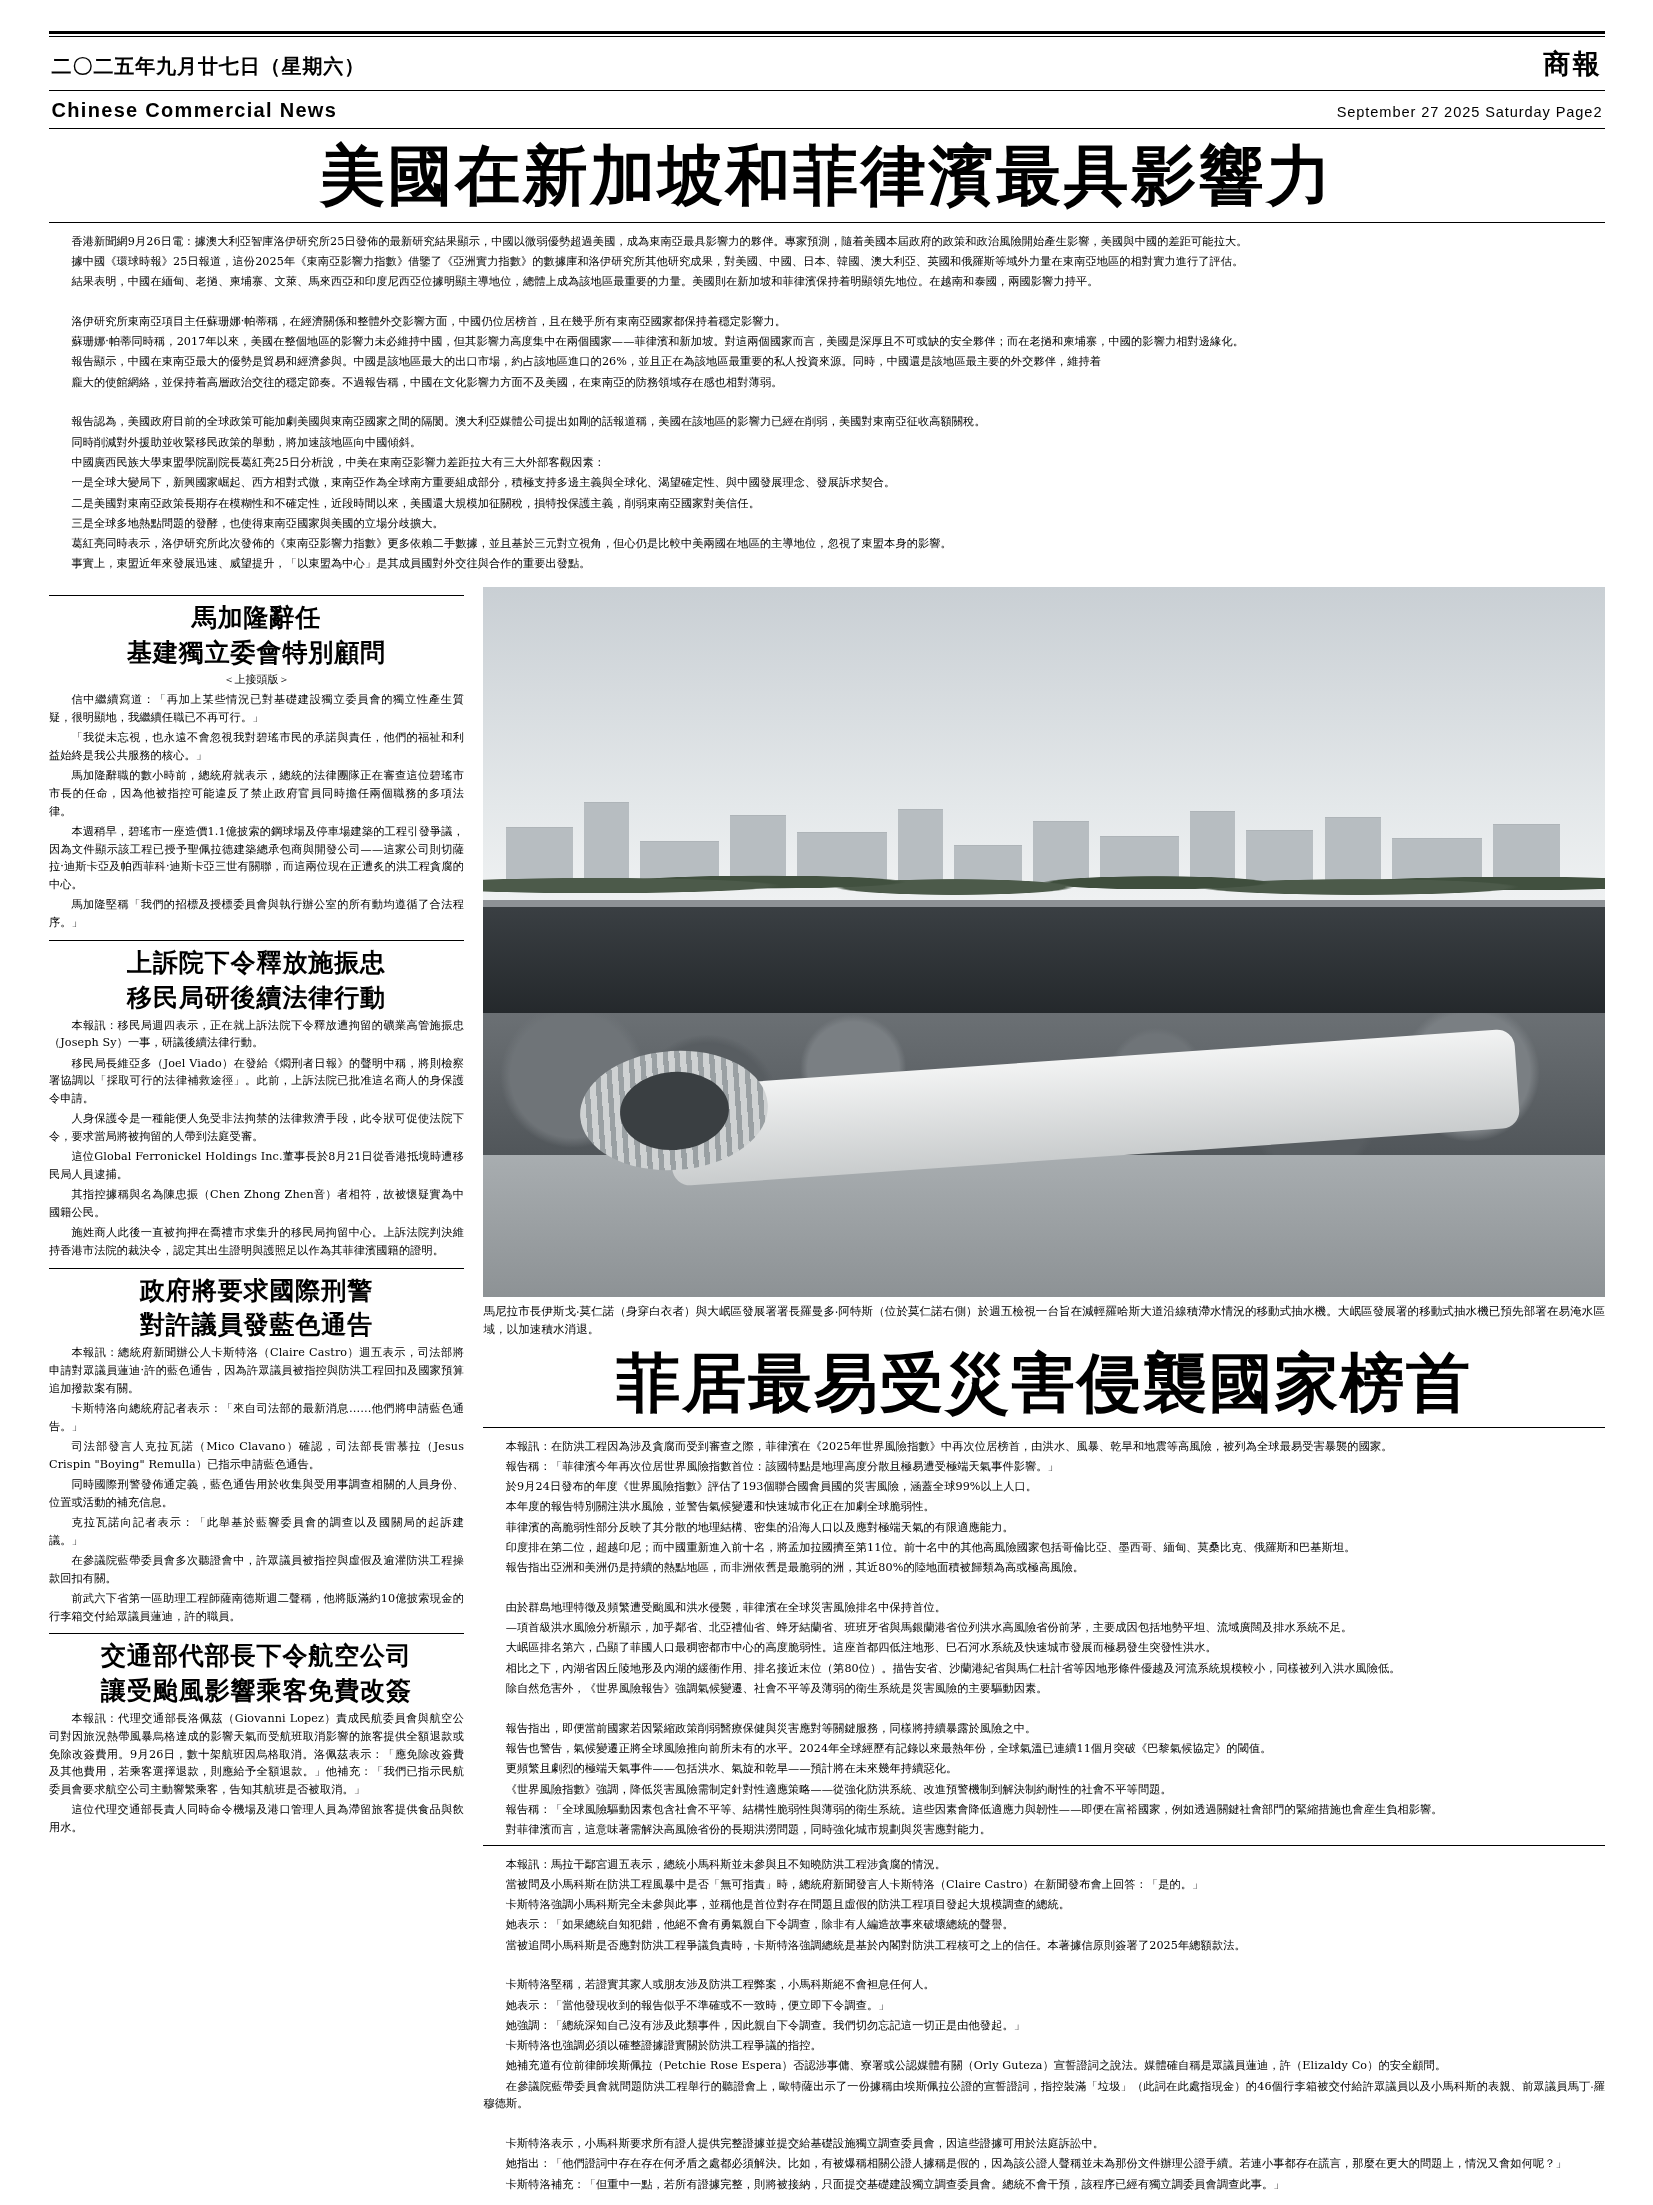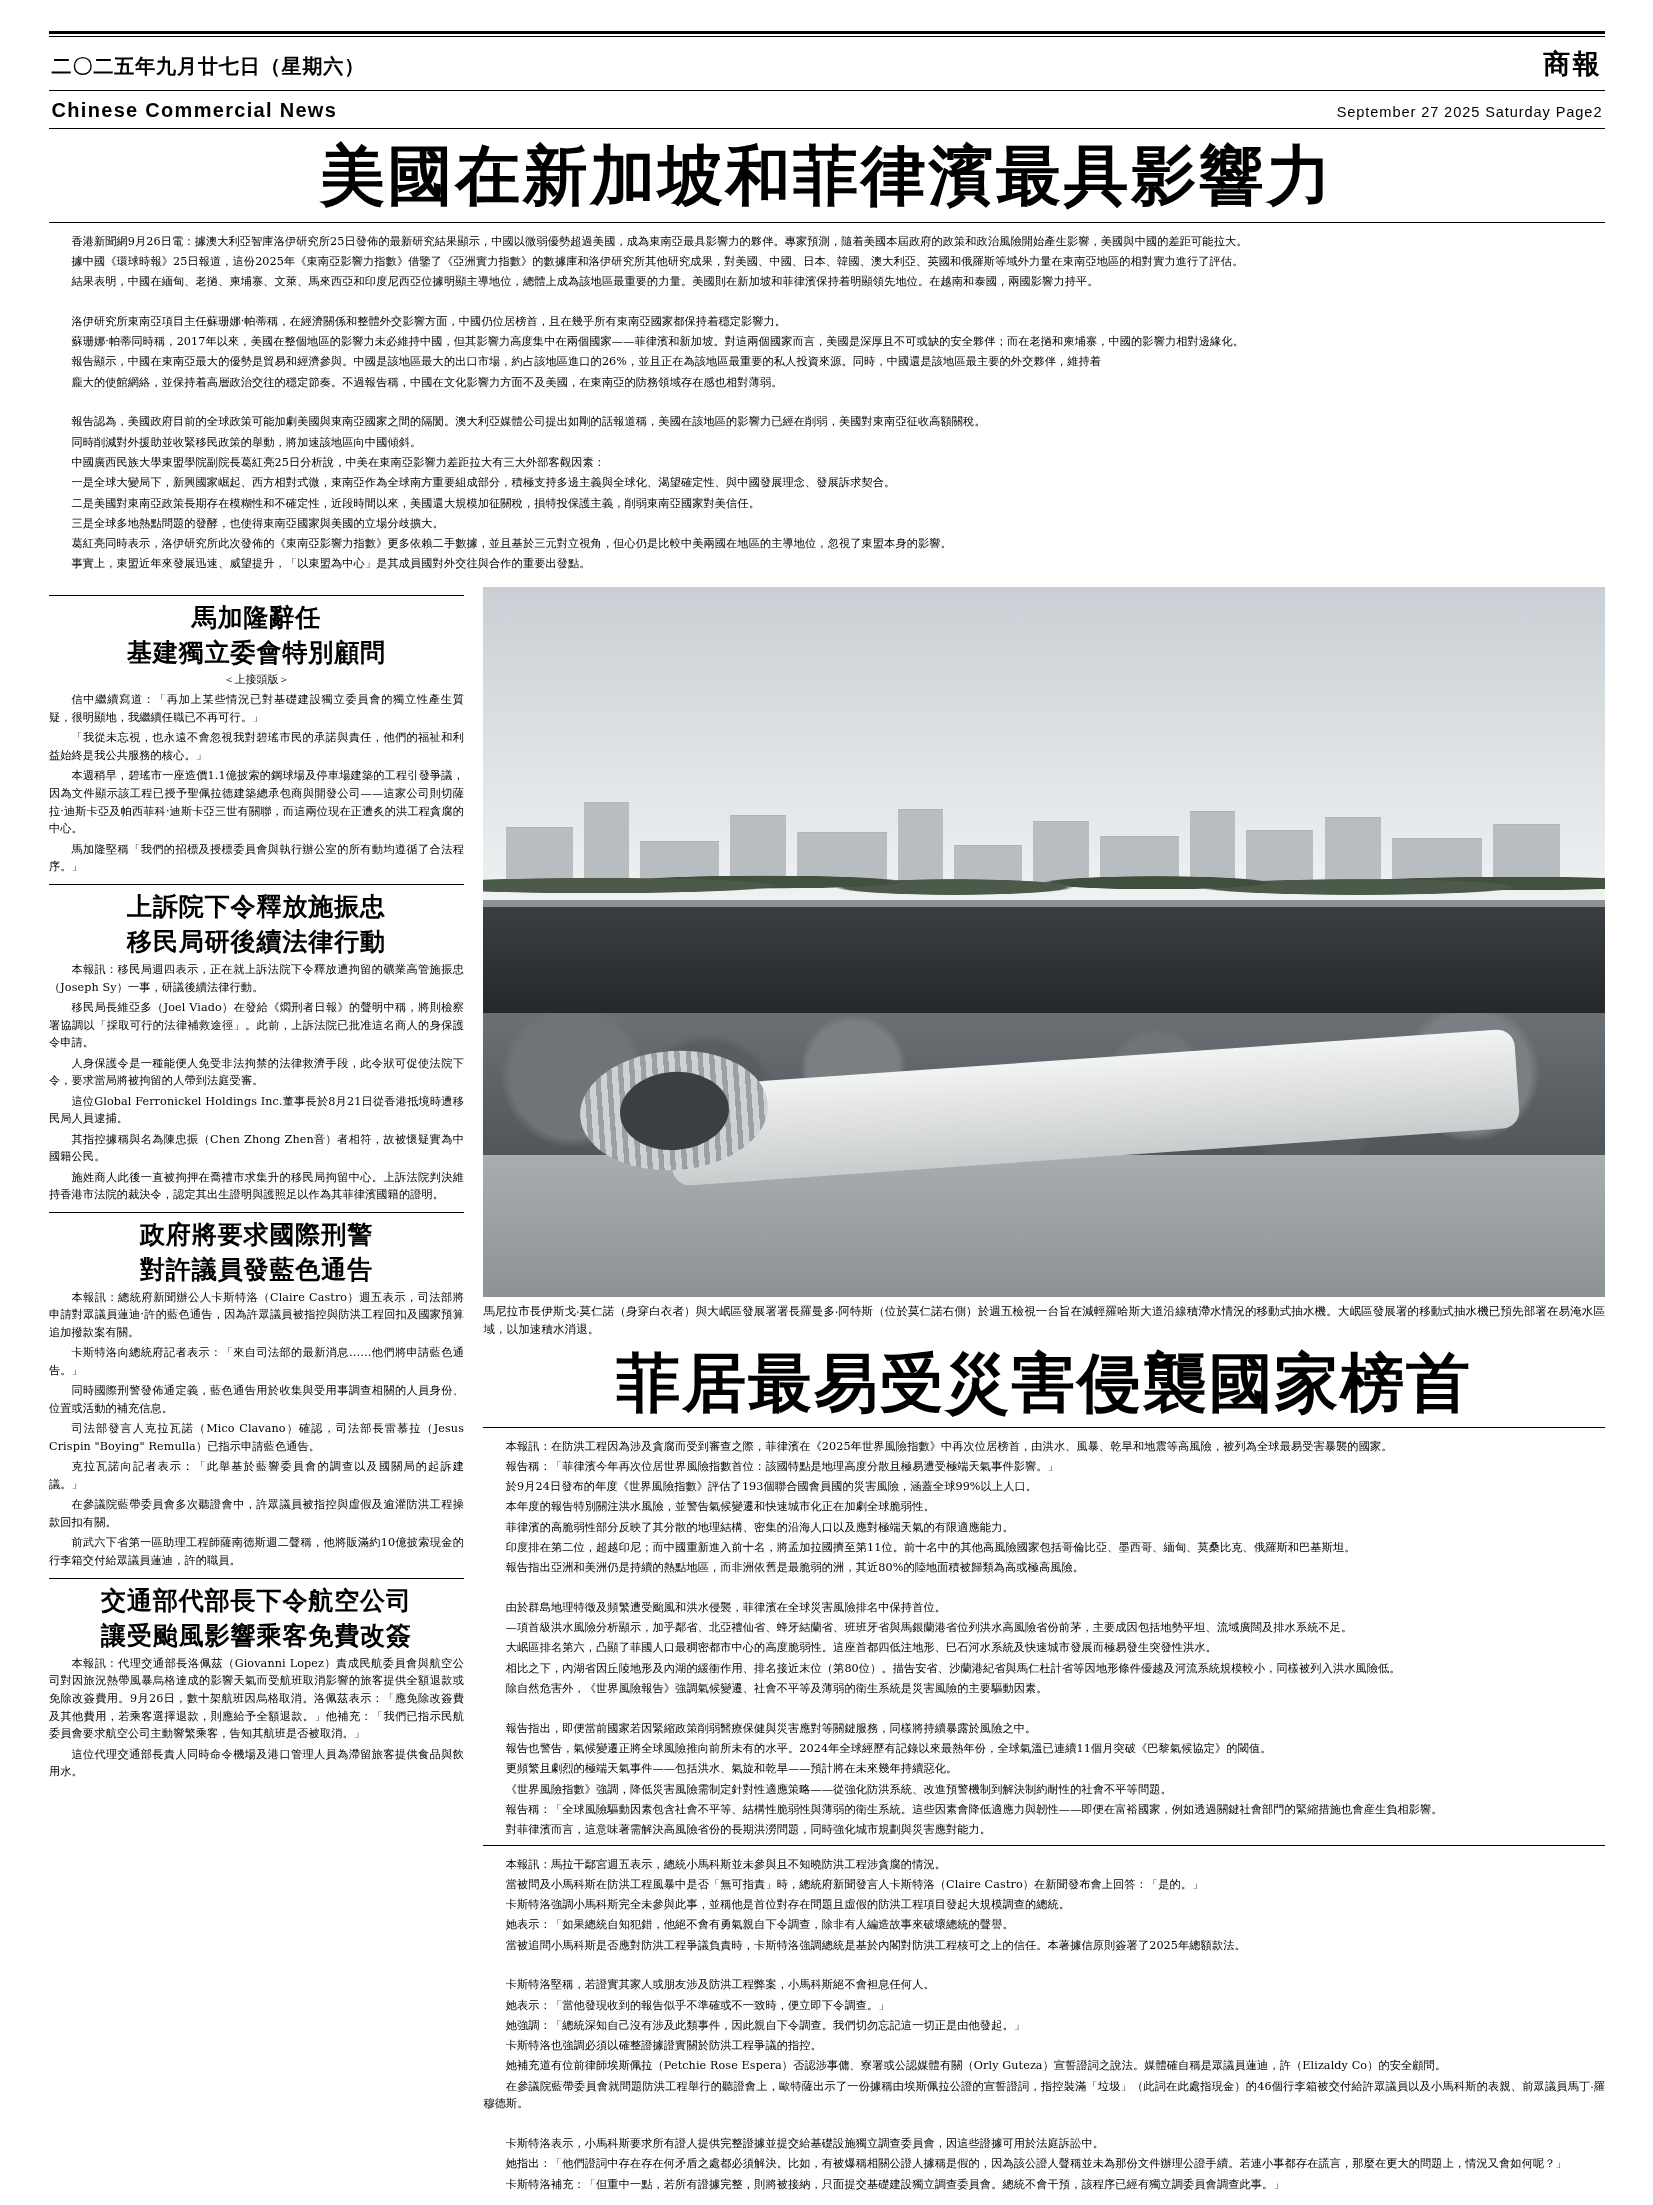--- a/index.html
+++ b/index.html
@@ -277,20 +277,21 @@
 
       <div class="divider"></div>
 
       <div>
         <div class="sub-headline">馬加隆辭任</div>
         <div class="sub-headline">基建獨立委會特別顧問</div>
         <div class="sub-note">＜上接頭版＞</div>
         <div class="body-text">
           <p>信中繼續寫道：「再加上某些情況已對基礎建設獨立委員會的獨立性產生質疑，很明顯地，我繼續任職已不再可行。」</p>
           <p>「我從未忘視，也永遠不會忽視我對碧瑤市民的承諾與責任，他們的福祉和利益始終是我公共服務的核心。」</p>
+          <p>馬加隆辭職的數小時前，總統府就表示，總統的法律團隊正在審查這位碧瑤市市長的任命，因為他被指控可能違反了禁止政府官員同時擔任兩個職務的多項法律。</p>
           <p>本週稍早，碧瑤市一座造價1.1億披索的鋼球場及停車場建築的工程引發爭議，因為文件顯示該工程已授予聖佩拉德建築總承包商與開發公司——這家公司則切薩拉·迪斯卡亞及帕西菲科·迪斯卡亞三世有關聯，而這兩位現在正遭炙的洪工程貪腐的中心。</p>
           <p>馬加隆堅稱「我們的招標及授標委員會與執行辦公室的所有動均遵循了合法程序。」</p>
         </div>
       </div>
 
       <div class="divider"></div>
 
       <div>
         <div class="sub-headline">上訴院下令釋放施振忠</div>
         <div class="sub-headline">移民局研後續法律行動</div>
@@ -305,22 +306,22 @@
       </div>
 
       <div class="divider"></div>
 
       <div>
         <div class="sub-headline">政府將要求國際刑警</div>
         <div class="sub-headline">對許議員發藍色通告</div>
         <div class="body-text">
           <p>本報訊：總統府新聞辦公人卡斯特洛（Claire Castro）週五表示，司法部將申請對眾議員蓮迪·許的藍色通告，因為許眾議員被指控與防洪工程回扣及國家預算追加撥款案有關。</p>
           <p>卡斯特洛向總統府記者表示：「來自司法部的最新消息……他們將申請藍色通告。」</p>
+          <p>司法部發言人克拉瓦諾（Mico Clavano）確認，司法部長雷慕拉（Jesus Crispin "Boying" Remulla）已指示申請藍色通告。</p>
           <p>同時國際刑警發佈通定義，藍色通告用於收集與受用事調查相關的人員身份、位置或活動的補充信息。</p>
-          <p>司法部發言人克拉瓦諾（Mico Clavano）確認，司法部長雷慕拉（Jesus Crispin "Boying" Remulla）已指示申請藍色通告。</p>
           <p>克拉瓦諾向記者表示：「此舉基於藍響委員會的調查以及國關局的起訴建議。」</p>
           <p>在參議院藍帶委員會多次聽證會中，許眾議員被指控與虛假及逾灌防洪工程操款回扣有關。</p>
           <p>前武六下省第一區助理工程師薩南德斯週二聲稱，他將販滿約10億披索現金的行李箱交付給眾議員蓮迪，許的職員。</p>
         </div>
       </div>
 
       <div class="divider"></div>
 
       <div>
         <div class="sub-headline">交通部代部長下令航空公司</div>

